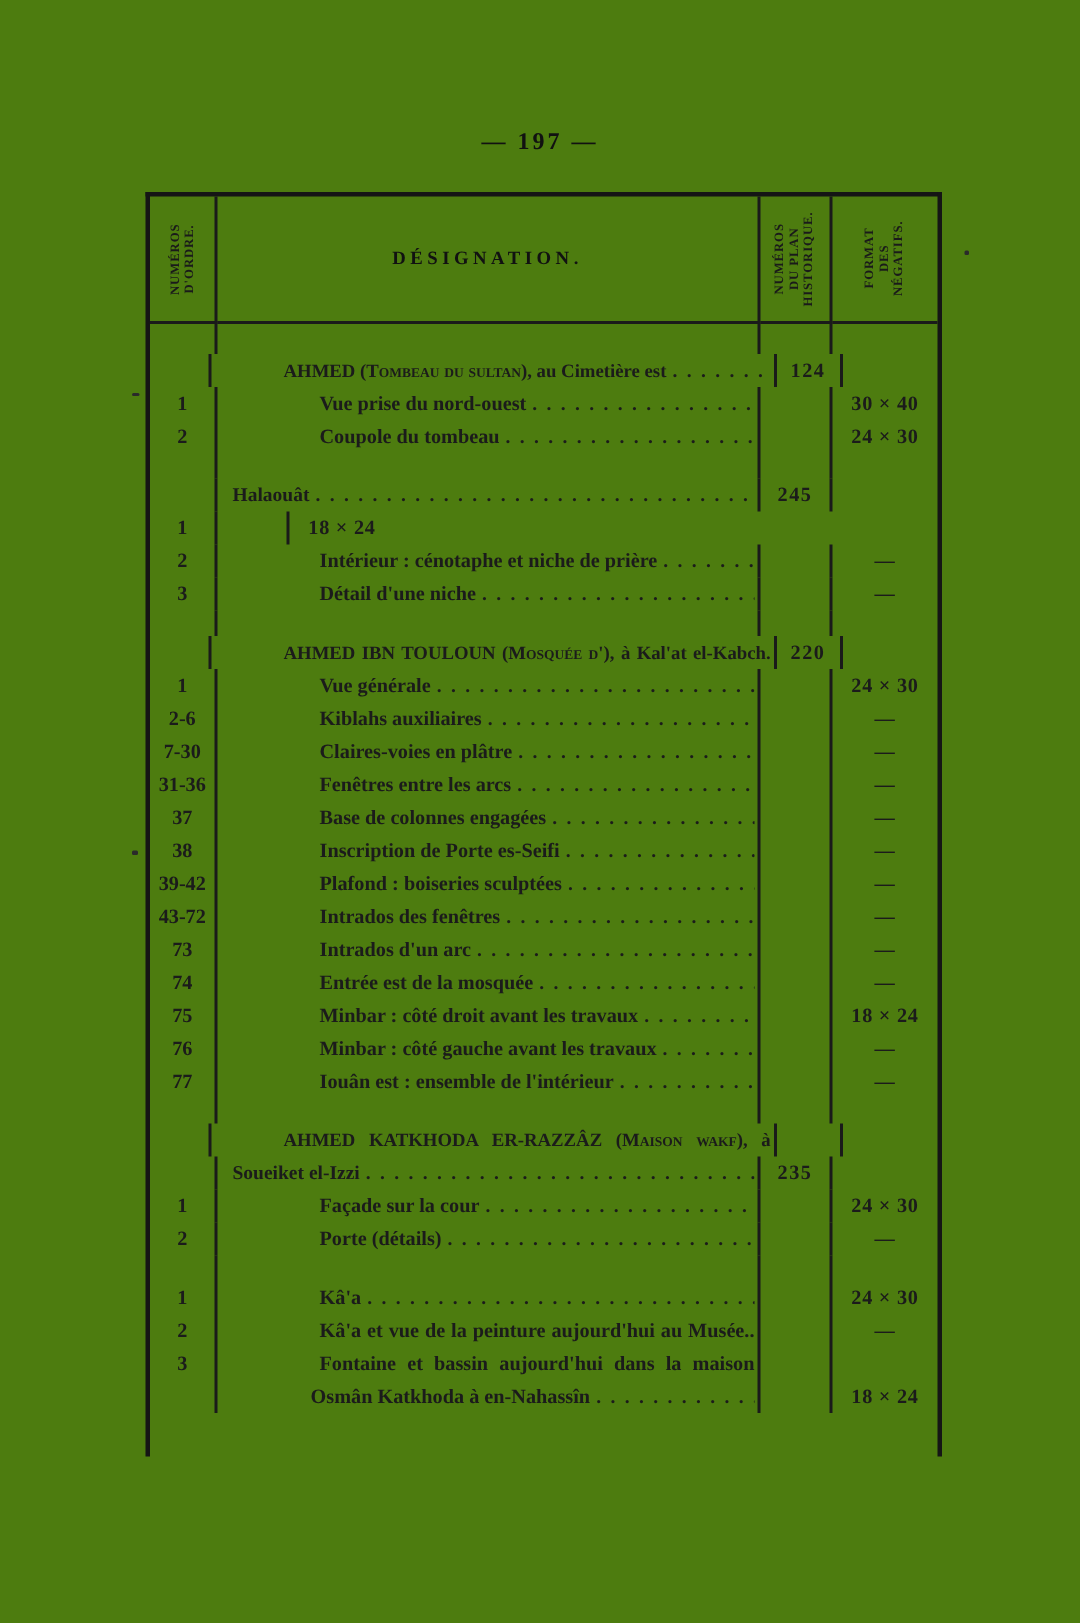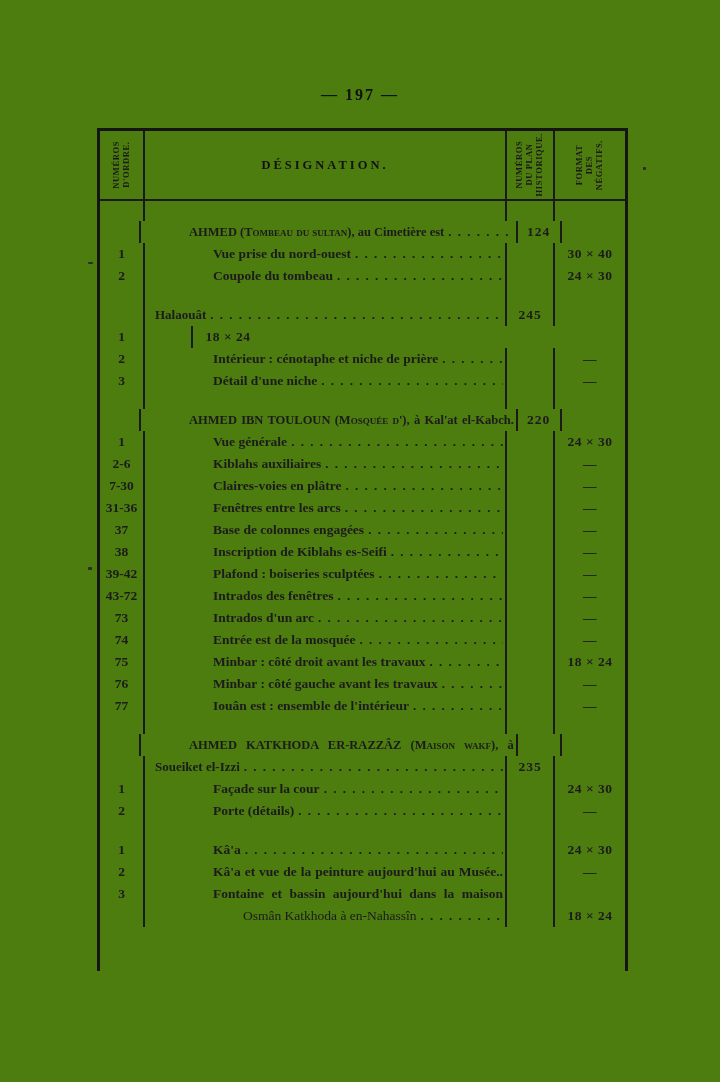--- a/index.html
+++ b/index.html
@@ -18,42 +18,42 @@
              background:transparent;}
 
   .trow{display:flex;width:525px;}
   .cell{box-sizing:border-box;overflow:hidden;}
   .c1{width:45px;border-right:2px solid #1a1a1a;}
   .c2{width:362px;border-right:2px solid #1a1a1a;}
   .c3{width:48px;border-right:2px solid #1a1a1a;}
   .c4{width:70px;}
 
   
-  .thead .cell{height:70px;border-bottom:2px solid #1a1a1a;
+  .thead .cell{height:85px;border-bottom:2px solid #1a1a1a;
                display:flex;align-items:center;justify-content:center;}
   .vhead{writing-mode:vertical-rl;transform:rotate(180deg);
          font-weight:bold;font-size:8.5px;letter-spacing:0.6px;color:#1a1a1a;
          text-align:center;line-height:1.15;}
   .vhead div{white-space:nowrap;}
   .dsg{font-weight:bold;font-size:12.5px;letter-spacing:3px;color:#111;}
 
   
   .brow .cell{height:22px;line-height:22px;font-size:13.5px;color:#1b1b1b;}
   .num{text-align:center;font-weight:bold;font-size:13.5px;}
   .plan{text-align:center;font-weight:bold;font-size:13px;letter-spacing:1px;}
   .fmt{text-align:center;font-weight:bold;font-size:13px;letter-spacing:0.5px;}
 
   .desc{display:flex;align-items:baseline;padding-right:2px;}
   .desc .txt{white-space:nowrap;}
   .desc.block{display:block;text-align:justify;text-align-last:justify;}
   .heading .desc{padding-left:0;font-weight:bold;font-size:12.5px;margin-left:48px;}
   .heading .desc .sc{font-variant:small-caps;font-size:12.5px;}
   .heading-cont .desc{padding-left:10px;font-weight:bold;font-size:13px;}
   .item .desc{padding-left:68px;font-weight:bold;}
-  .item-cont .desc{padding-left:98px;font-weight:normal;}
+  .item-cont .desc{padding-left:62px;font-weight:bold;}
 
   .leader{flex:1 1 auto;overflow:hidden;white-space:nowrap;margin-left:4px;}
   .leader::before{content:". . . . . . . . . . . . . . . . . . . . . . . . . . . . . . . . . . . . . . . . . . . . . . . . . . . . . . . . . . . .";
                   font-weight:bold;font-size:13px;letter-spacing:1.5px;color:#1b1b1b;}
 
   
   .speck{position:absolute;background:#2a2a2a;border-radius:1px;}
 </style>
 </head>
 <body>
@@ -219,21 +219,21 @@
           <div class="cell c2 desc">
             <span class="txt">Base de colonnes engagées</span>
             <span class="leader"></span>
           </div>
           <div class="cell c3 plan"></div>
           <div class="cell c4 fmt">—</div>
         </div>
         <div class="trow brow item">
           <div class="cell c1 num">38</div>
           <div class="cell c2 desc">
-            <span class="txt">Inscription de Kiblahs es-Seifi</span>
+            <span class="txt">Inscription de Porte es-Seifi</span>
             <span class="leader"></span>
           </div>
           <div class="cell c3 plan"></div>
           <div class="cell c4 fmt">—</div>
         </div>
         <div class="trow brow item">
           <div class="cell c1 num">39-42</div>
           <div class="cell c2 desc">
             <span class="txt">Plafond : boiseries sculptées</span>
             <span class="leader"></span>

